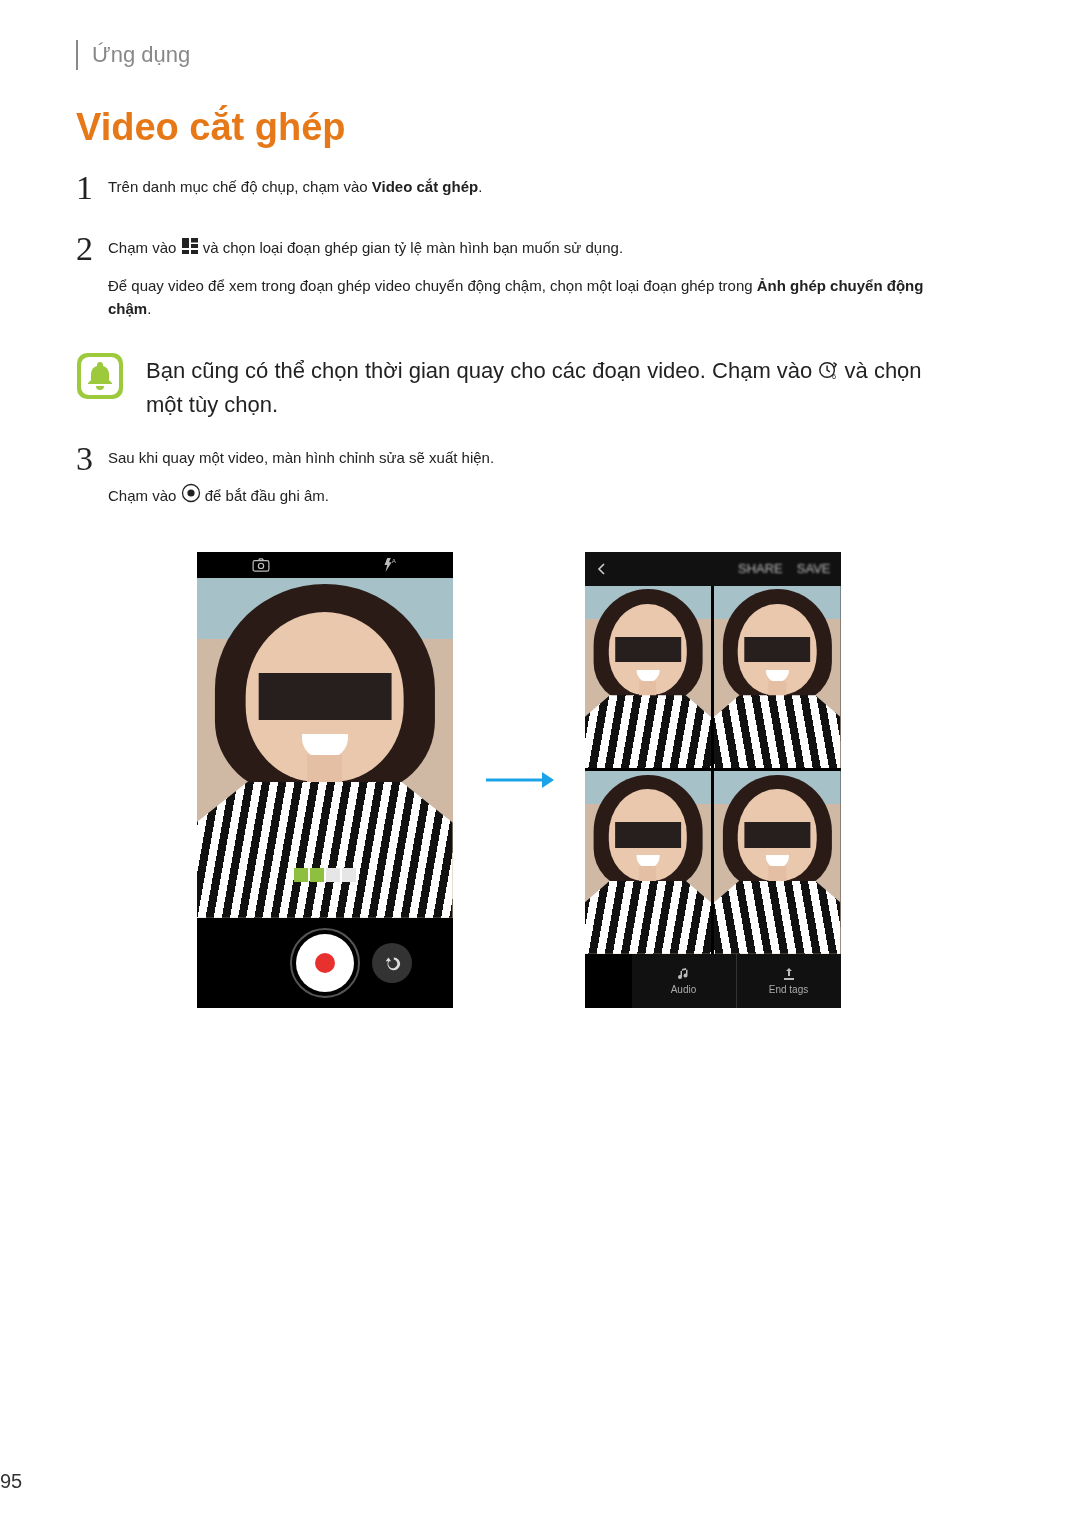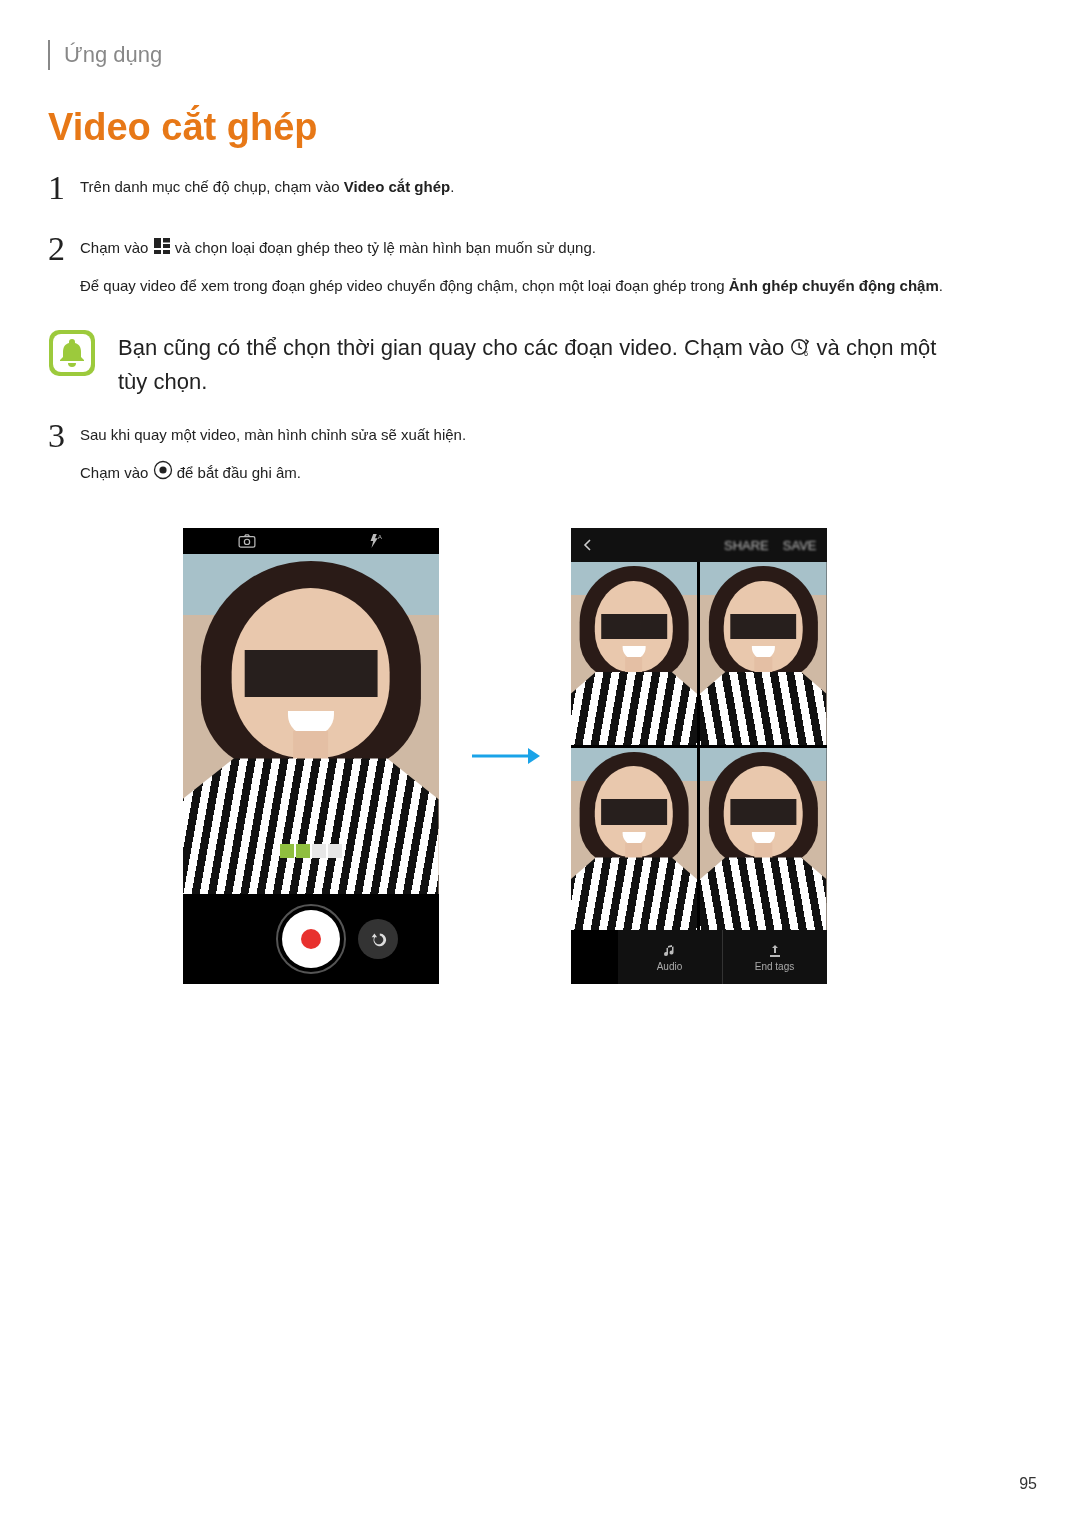--- a/index.html
+++ b/index.html
@@ -6,21 +6,21 @@
     margin: 0;
     padding: 0;
     background: #fff;
     font-family: "Segoe UI", "Helvetica Neue", Arial, sans-serif;
     color: #222;
   }
   .page {
     width: 1037px;
     height: 1527px;
     box-sizing: border-box;
-    padding: 40px 76px 40px 48px;
+    padding: 40px 76px 40px 76px;
     position: relative;
   }
   .header-crumb {
     display: flex;
     align-items: center;
     gap: 14px;
     color: #888;
     font-size: 22px;
     margin-bottom: 36px;
   }
@@ -212,22 +212,22 @@
     position:absolute; left:0; right:0; bottom:0; height:40%;
     background: repeating-linear-gradient(100deg,#111 0 8px,#fff 8px 16px);
     clip-path: polygon(0 30%,20% 0,80% 0,100% 30%,100% 100%,0 100%);
   }
   .person .neck {
     position:absolute; left:50%; bottom:38%; transform:translateX(-50%);
     width:14%; height:10%; background:#e4bfa4;
   }
 
   .page-num {
-    position:absolute; bottom:34px; left:0; right:0; text-align:right;
-    font-size:16px; color:#333;
+    position:absolute; bottom:34px; left:0; right:0; text-align:left;
+    font-size:20px; color:#333;
   }
 </style>
 </head>
 <body>
 
 <div class="page">
 
   <div class="header-crumb">
     <div class="bar"></div>
     <span>Ứng dụng</span>
@@ -245,21 +245,21 @@
       </li>
       <li>
         <div class="step-num">2</div>
         <div class="step-body">
           <p><span><span>Chạm vào </span><svg class="inline-icon" width="18" height="18" viewBox="0 0 18 18">
                 <rect x="1" y="1" width="7" height="10" fill="#222"></rect>
                 <rect x="10" y="1" width="7" height="4.5" fill="#222"></rect>
                 <rect x="10" y="7" width="7" height="4" fill="#222"></rect>
                 <rect x="1" y="13" width="7" height="4" fill="#222"></rect>
                 <rect x="10" y="13" width="7" height="4" fill="#222"></rect>
-              </svg><span> và chọn loại đoạn ghép theo tỷ lệ màn hình bạn muốn sử dụng.</span></span></p>
+              </svg><span> và chọn loại đoạn ghép gian tỷ lệ màn hình bạn muốn sử dụng.</span></span></p>
           <p><span><span>Để quay video để xem trong đoạn ghép video chuyển động chậm, chọn một loại đoạn ghép trong </span><b>Ảnh ghép chuyển động chậm</b><span>.</span></span></p>
         </div>
       </li>
       <div class="note-box">
         <svg class="note-icon" viewBox="0 0 48 48">
           <rect x="1" y="1" width="46" height="46" rx="10" fill="#9cca3c"></rect>
           <rect x="5" y="5" width="38" height="38" rx="8" fill="#fff"></rect>
           <path d="M24 10a3 3 0 0 1 3 3v1c4 1 6 4 6 9v5l3 3v1H12v-1l3-3v-5c0-5 2-8 6-9v-1a3 3 0 0 1 3-3z" fill="#9cca3c"></path>
           <path d="M20 34a4 4 0 0 0 8 0z" fill="#9cca3c"></path>
         </svg>

